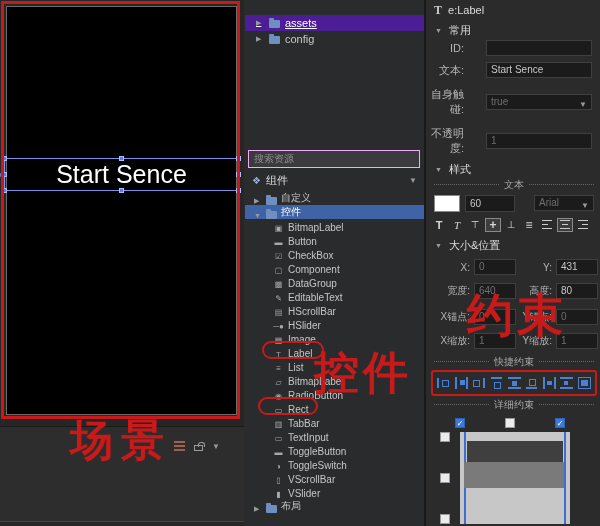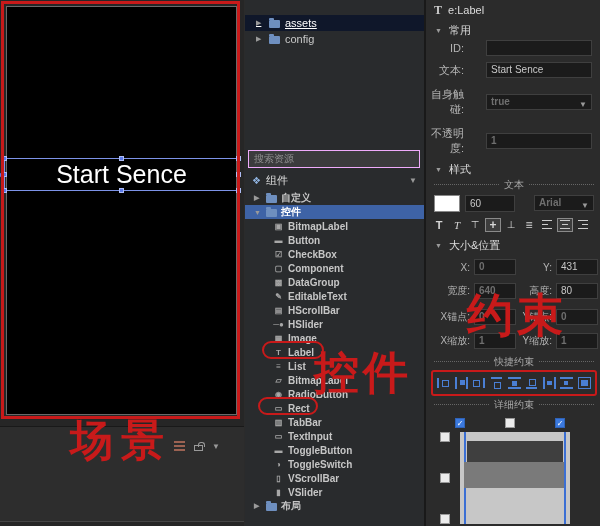--- a/index.html
+++ b/index.html
@@ -27,32 +27,32 @@
   .layers-icon { width:11px; height:10px;
       background:repeating-linear-gradient(#9b6252 0 2px, transparent 2px 4px); }
   .lock-icon { width:9px; height:6px; border:1px solid #999; position:relative; margin-top:4px; }
   .lock-icon::before { content:""; position:absolute; left:3px; top:-4px; width:5px; height:4px;
       border:1px solid #999; border-bottom:none; border-radius:3px 3px 0 0; }
   .caret-down { color:#999; font-size:8px; }
 
   
   #middle-panel { position:absolute; left:245px; top:0; width:181px; height:526px; background:#292b2d; border-right:2px solid #191919; }
   .asset-row { height:16px; display:flex; align-items:center; padding-left:11px; gap:5px; font-size:11px; cursor:default; }
-  .asset-row.selected { background:#0f172a; color:#fff;text-decoration:underline; }
+  .asset-row.selected { background:#4c1d95; color:#fff;text-decoration:underline; }
   #assets-tree { padding-top:15px; }
   .tri { color:#9a9a9a; font-size:7px; width:8px; flex:none; }
   .folder-icon { width:11px; height:8px; background:#6e8fbf; border-radius:1px; position:relative; flex:none; margin-top:1px; }
   .folder-icon::before { content:""; position:absolute; top:-2px; left:0; width:5px; height:2px; background:#6e8fbf; border-radius:1px 1px 0 0; }
   #search-box { position:absolute; left:3px; right:4px; top:150px; height:18px; background:#3b3b3d;
       border:1px solid #f0abfc; color:#8f8f8f; font-size:10px; line-height:16px; padding-left:5px; }
   #components-header { position:absolute; left:0; right:0; top:172px; height:17px; display:flex; align-items:center; padding:0 7px; gap:5px; color:#ddd; }
   .comp-header-icon { color:#8fb3e0; font-size:10px; }
   #components-header .caret-down { margin-left:auto; }
   #comp-tree { position:absolute; left:0; right:0; top:191px; }
-  .tree-row { height:14px; display:flex; align-items:center; font-size:10px; color:#c6c6c6; cursor:default;font-weight:bold; }
+  .tree-row { height:14px; display:flex; align-items:flex-end; font-size:10px; color:#c6c6c6; cursor:default; }
   .tree-row.folder { padding-left:9px; gap:4px; }
   .tree-row.item { padding-left:27px; }
   .tree-row.selected { background:#3e63a6; color:#fff; }
   .glyph { width:13px; flex:none; font-size:8px; color:#a8a8a8; text-align:center; margin-right:3px; }
   .red-ellipse { position:absolute; border:2px solid #c81a1a; border-radius:9px; z-index:6; pointer-events:none; }
   #circle-label { left:17px; top:150px; width:62px; height:18px; }
   #circle-rect  { left:13px; top:206px; width:60px; height:18px; }
   #annotation-controls { left:314px; top:350px; font-size:45px; letter-spacing:4px; }
 
   
@@ -62,21 +62,21 @@
   .tab.active { background:#181818; color:#dedede; }
   .tab.inactive { background:#2e2e2e; color:#747474; }
   #element-row { height:20px; display:flex; align-items:center; padding-left:6px; gap:6px; color:#ddd; }
   .t-icon { font-family:"Liberation Serif", serif; font-weight:bold; color:#ccc; font-size:12px; }
   .section-h { height:16px; display:flex; align-items:center; gap:6px; padding-left:7px; color:#ddd; margin-top:2px; }
   .section-h .tri { font-size:7px; }
   .frow { display:flex; align-items:center; margin:0 8px 0 0; }
   .flabel { width:58px; text-align:right; color:#b4b4b4; padding-right:22px; font-size:11px; flex:none; }
   .fbox { flex:1; height:16px; background:#1b1b1b; border:1px solid #3f3f3f; color:#c8c8c8;
           font-size:10px; line-height:14px; padding-left:4px; position:relative; }
-  .fbox.dim { color:#6f6f6f;font-weight:bold; }
+  .fbox.dim { color:#6f6f6f; }
   .fbox .caret-down { position:absolute; right:4px; top:3px; }
   .divider { display:flex; align-items:center; gap:5px; color:#a8a8a8; margin:2px 6px 0; font-size:10px; height:11px; }
   .divider::before, .divider::after { content:""; flex:1; border-top:1px dotted #666; }
   .font-row { display:flex; align-items:center; margin:4px 6px 0; gap:5px; height:18px; }
   .color-swatch { width:26px; height:17px; background:#fff; border:1px solid #888; flex:none; }
   .size-box { width:50px; flex:none; height:17px; line-height:15px; }
   .font-select { margin-left:auto; width:60px; flex:none; height:16px; }
   .format-row { display:flex; align-items:center; margin:5px 3px 0; gap:2px; height:15px; }
   .fmt { width:16px; height:14px; display:flex; align-items:center; justify-content:center; color:#d6d6d6; font-size:10px; }
   .fmt.selected { border:1px solid #8a8a8a; background:#3d3d3d; }

